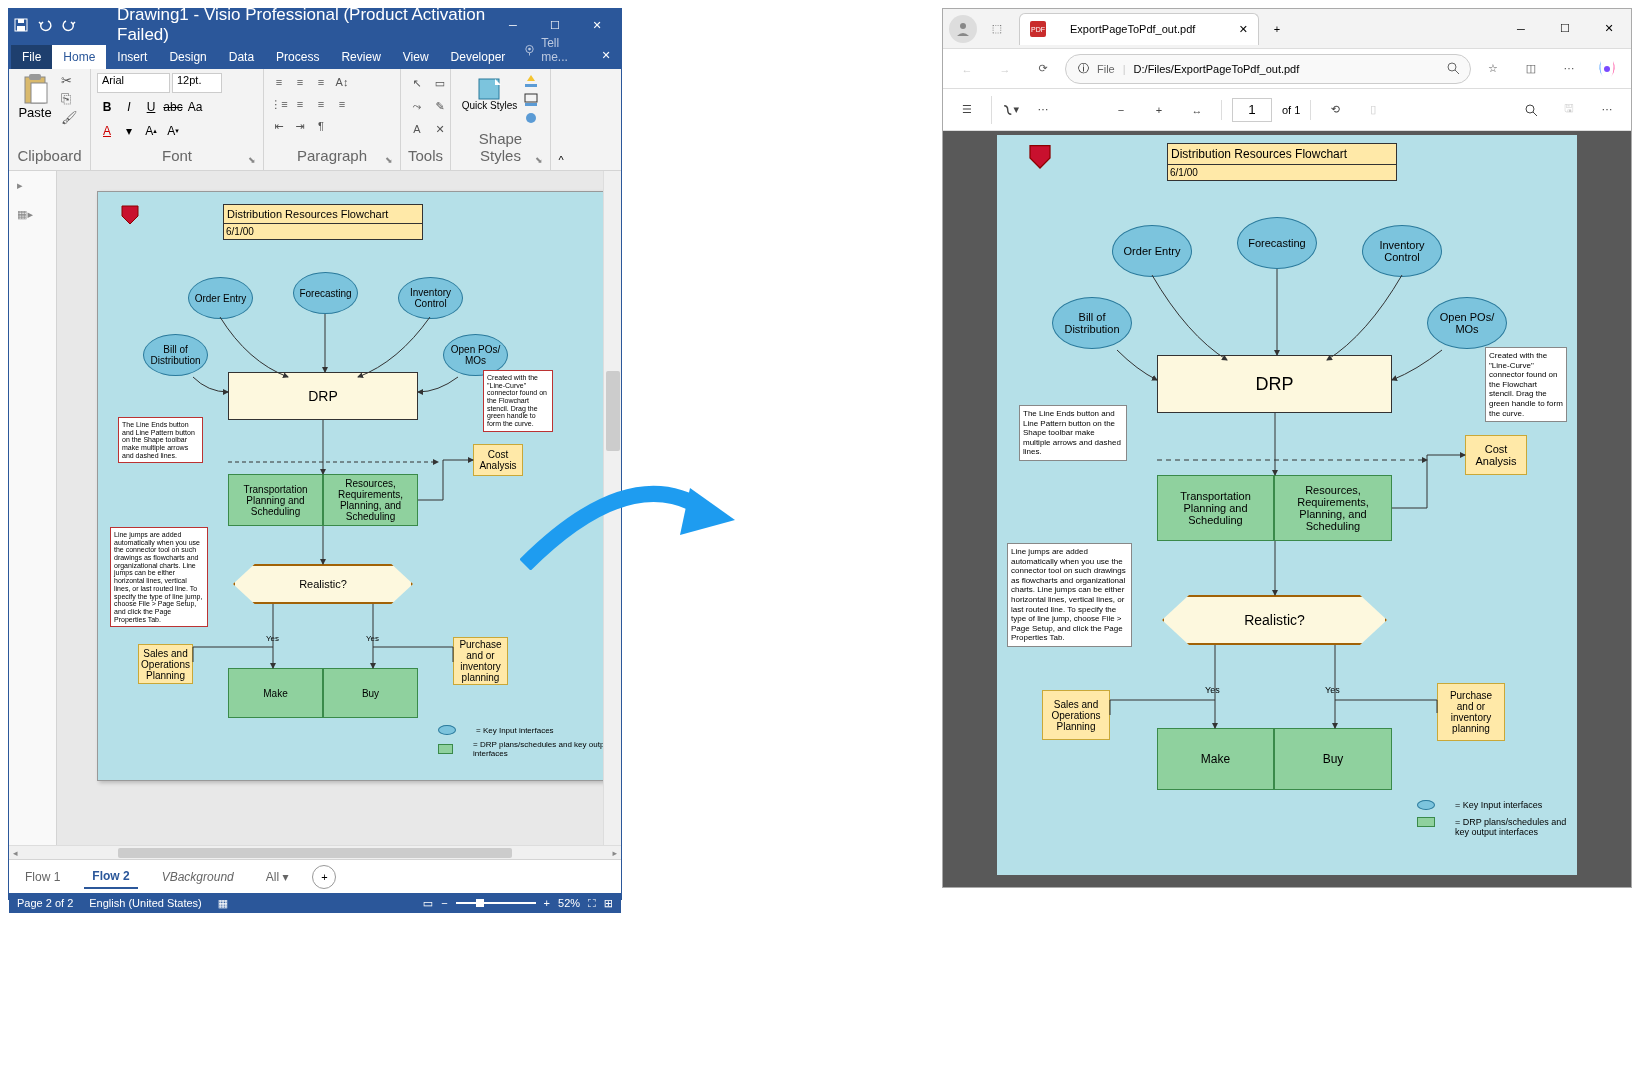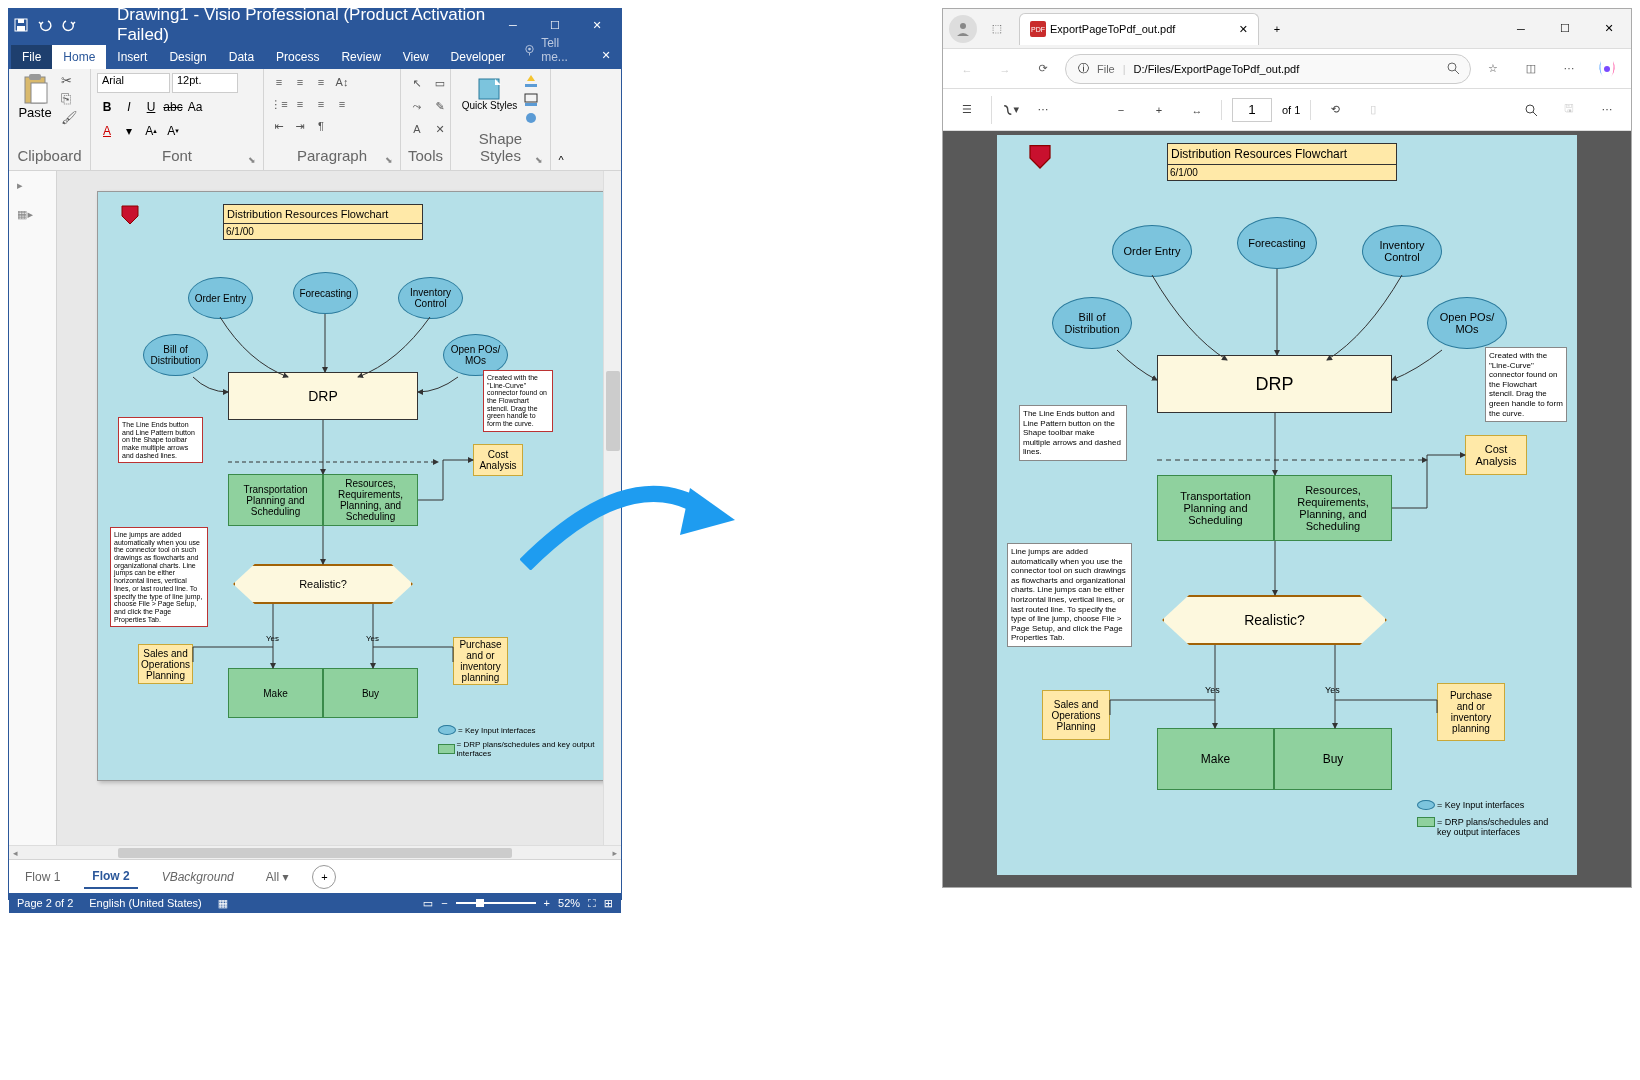--- a/index.html
+++ b/index.html
@@ -30,21 +30,21 @@
 .paste-btn { display: flex; flex-direction: column; align-items: center; width: 40px; }
 .paste-icon { width: 28px; height: 32px; }
 .paste-label { font-size: 13px; text-align: right; }
 .clip-side { display: flex; flex-direction: column; gap: 3px; margin-left: 2px; }
 .clip-side span { font-size: 13px; color: #555; }
 
 .font-controls { display: flex; flex-direction: column; gap: 4px; width: 160px; }
 .font-row { display: flex; gap: 2px; align-items: center; }
 .font-select { height: 20px; border: 1px solid #ccc; background: #fff; padding: 0 4px; font-size: 11px; }
 .fsel-name { width: 73px; }
-.fsel-size { width: 66px; }
+.fsel-size { width: 50px; }
 .fmt-btn { width: 20px; height: 20px; display: flex; align-items: center; justify-content: center; font-size: 12px; }
 .fmt-b { font-weight: bold; }
 .fmt-i { font-style: italic; }
 .fmt-u { text-decoration: underline; }
 .fmt-s { text-decoration: line-through; }
 
 .para-controls { width: 124px; display: flex; flex-direction: column; gap: 4px; }
 .para-row { display: flex; gap: 3px; }
 .p-btn { width: 18px; height: 18px; display: flex; align-items: center; justify-content: center; font-size: 11px; color: #555; }
 
@@ -72,21 +72,21 @@
 
 .visio-status { height: 20px; background: #2b579a; color: #fff; display: flex; align-items: center; padding: 0 8px; gap: 16px; font-size: 11px; }
 .status-right { margin-left: auto; display: flex; align-items: center; gap: 8px; }
 .zoom-slider { width: 80px; height: 2px; background: #fff; position: relative; }
 .zoom-thumb { position: absolute; left: 20px; top: -3px; width: 8px; height: 8px; background: #fff; }
 
 
 .edge-window { position: absolute; right: 8px; top: 8px; width: 690px; height: 880px; border: 1px solid #aaa; background: #fff; }
 .edge-titlebar { height: 40px; background: #f3f3f3; display: flex; align-items: center; border-bottom: 1px solid #ddd; }
 .edge-profile { width: 28px; height: 28px; border-radius: 50%; background: #ddd; margin: 0 6px; display: flex; align-items: center; justify-content: center; }
-.edge-tab { height: 32px; background: #fff; border: 1px solid #ccc; border-bottom: none; border-radius: 6px 6px 0 0; display: flex; align-items: center; padding: 0 10px; gap: 4px; width: 240px; margin-left: 8px; }
+.edge-tab { height: 32px; background: #fff; border: 1px solid #ccc; border-bottom: none; border-radius: 6px 6px 0 0; display: flex; align-items: center; padding: 0 10px; gap: 24px; width: 240px; margin-left: 8px; }
 .pdf-icon { width: 16px; height: 16px; background: #c92c2c; color: #fff; font-size: 7px; display: flex; align-items: center; justify-content: center; border-radius: 2px; }
 .tab-close { margin-left: auto; }
 .new-tab { width: 28px; height: 28px; display: flex; align-items: center; justify-content: center; margin-left: 4px; }
 .edge-wincontrols { margin-left: auto; display: flex; }
 .ewc { width: 44px; height: 32px; display: flex; align-items: center; justify-content: center; }
 
 .edge-addressbar { height: 40px; display: flex; align-items: center; padding: 0 8px; gap: 6px; border-bottom: 1px solid #ddd; }
 .addr-btn { width: 32px; height: 32px; display: flex; align-items: center; justify-content: center; color: #555; border-radius: 4px; }
 .addr-field { flex: 1; height: 30px; border: 1px solid #ccc; border-radius: 15px; display: flex; align-items: center; padding: 0 12px; gap: 8px; background: #f9f9f9; }
 .copilot-icon { width: 24px; height: 24px; }
@@ -105,21 +105,21 @@
 .fc-title-main { border-bottom: 1px solid #333; padding: 3px; }
 .fc-title-sub { padding: 2px; font-size: 10px; }
 .fc-ellipse { border: 1px solid #2a7a9c; background: #7cc4dd; border-radius: 50%; display: flex; align-items: center; justify-content: center; text-align: center; font-size: 10px; padding: 4px; }
 .fc-rect { border: 1px solid #333; display: flex; align-items: center; justify-content: center; text-align: center; font-size: 10px; padding: 4px; }
 .fc-cream { background: #fdf8de; }
 .fc-green { background: #8fd19e; border-color: #3a8a4a; }
 .fc-yellow { background: #ffe9a8; border-color: #c9a838; }
 .fc-decision { background: #fdf8de; border: 2px solid #a16207; display: flex; align-items: center; justify-content: center; font-size: 11px; }
 .fc-note { background: #fff; border: 1px solid #bb3333; font-size: 7px; padding: 3px; line-height: 1.1; }
 .fc-note-lg { font-size: 8px; line-height: 1.2; }
-.fc-legend { font-size: 8px; display: flex; align-items: center; gap: 2px; }
+.fc-legend { font-size: 8px; display: flex; align-items: center; gap: 20px; }
 .leg-ellipse { width: 18px; height: 10px; border: 1px solid #2a7a9c; background: #7cc4dd; border-radius: 50%; }
 .leg-rect { width: 18px; height: 10px; border: 1px solid #3a8a4a; background: #8fd19e; }
 .red-flag { width: 24px; height: 24px; }
 
 
 .big-arrow { position: absolute; left: 520px; top: 480px; width: 220px; height: 90px; }
 
 .hexagon { clip-path: polygon(12% 0%, 88% 0%, 100% 50%, 88% 100%, 12% 100%, 0% 50%); }
 
 </style>

